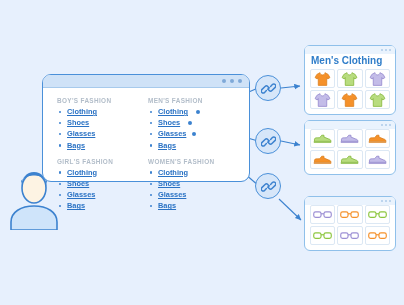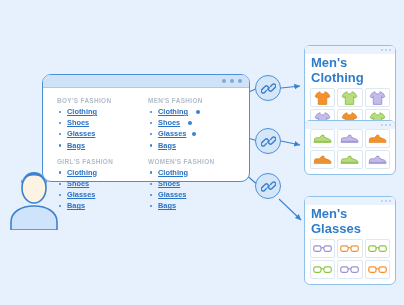--- a/index.html
+++ b/index.html
@@ -83,21 +83,21 @@
     border-radius:6px;
     z-index:4;
   }
   .card-titlebar {
     height:8px; background:#eaf3fd; border-radius:4px 4px 0 0;
     display:flex; align-items:center; justify-content:flex-end;
     padding-right:4px; gap:2px;
   }
   .cdot { width:2px; height:2px; border-radius:50%; background:#aecbe9; }
   .card-title {
-    font-size:13px; font-weight:bold; color:#2f7dc9;
+    font-size:10px; font-weight:bold; color:#2f7dc9;
     padding:1px 0 3px 6px;
   }
   .grid {
     display:grid; grid-template-columns:repeat(3, 1fr);
     gap:2px; padding:0 5px 5px 5px;
   }
   .thumb {
     background:#ffffff; border:1px solid #dce8f4; border-radius:2px;
     height:19px; display:flex; align-items:center; justify-content:center;
   }
@@ -293,21 +293,20 @@
         </div>
     </div>
   </div>
 
   <div class="card" style="left:304px; top:196px;">
     <div class="card-titlebar">
       <span class="cdot"></span>
       <span class="cdot"></span>
       <span class="cdot"></span>
     </div>
-    <div class="card-title">Men's Glasses</div>
     <div class="grid">
       <div class="thumb">
           <svg viewBox="0 0 26 12" width="19" height="9">
             <rect x="1" y="2.5" width="10" height="7.5" rx="2.6" fill="none" stroke="#9c8fd4" stroke-width="1.6"></rect>
             <rect x="15" y="2.5" width="10" height="7.5" rx="2.6" fill="none" stroke="#9c8fd4" stroke-width="1.6"></rect>
             <path d="M11,5 L15,5" stroke="#9c8fd4" stroke-width="1.6"></path>
           </svg>
         </div>
       <div class="thumb">
           <svg viewBox="0 0 26 12" width="19" height="9">

